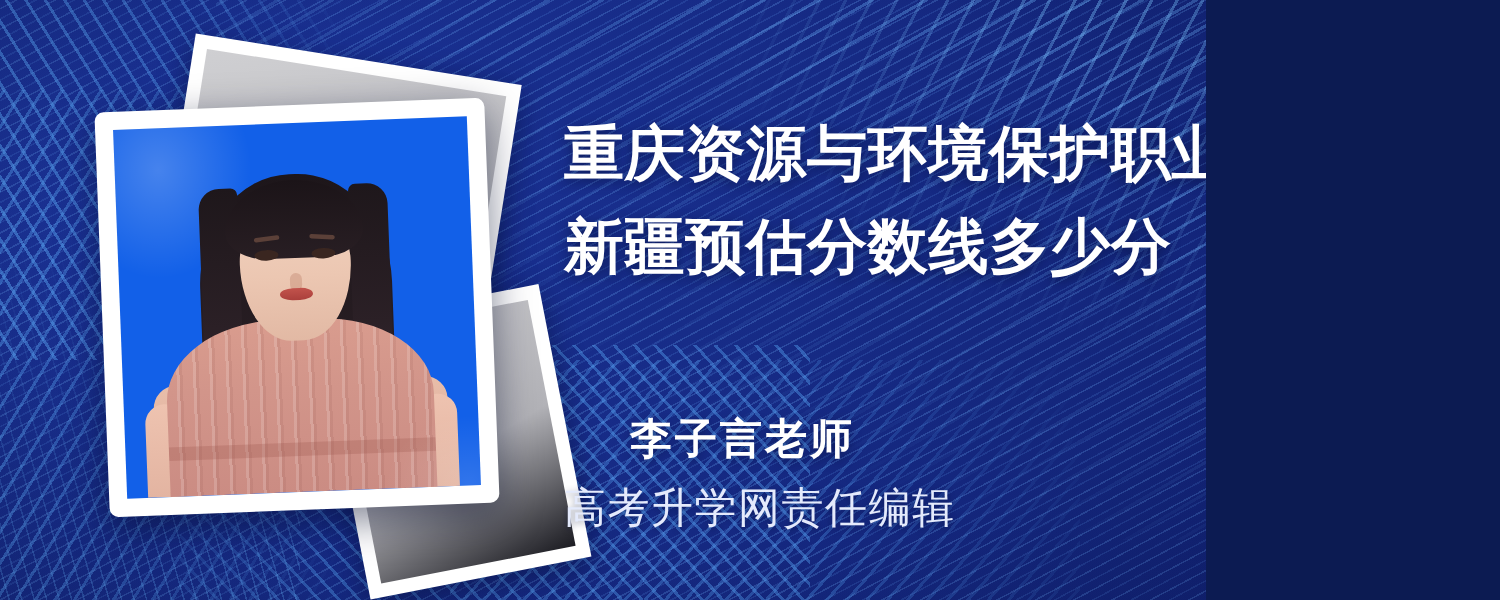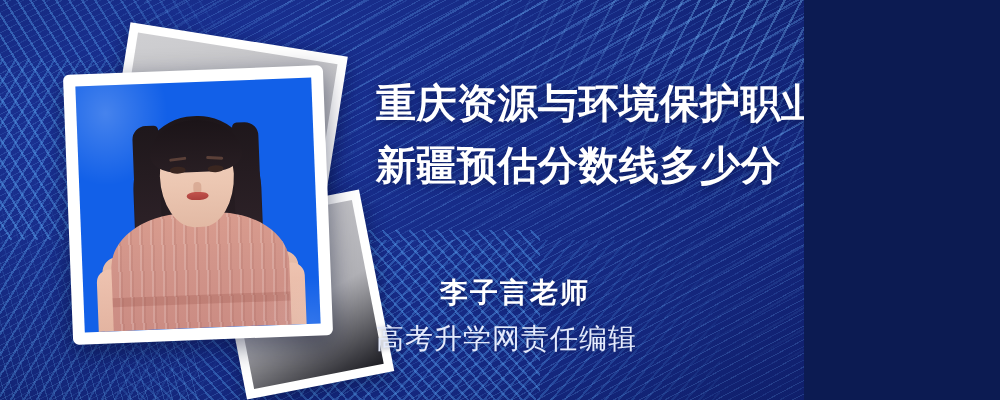--- a/index.html
+++ b/index.html
@@ -328,21 +328,21 @@
     width:584px;
     color:#ffffff;
     font-size:40px;
     font-weight:bold;
     line-height:62px;
     letter-spacing:.5px;
     text-shadow:0 2px 8px rgba(5,14,54,.55);
   }
   .author-name{
     position:absolute;
-    left:20px;top:274px;
+    left:0;top:274px;
     color:#ffffff;
     font-size:28px;
     font-weight:bold;
     letter-spacing:2px;
     text-shadow:0 2px 7px rgba(5,14,54,.5);
     padding-left:44px;
   }
   .author-role{
     position:absolute;
     left:0;top:320px;

